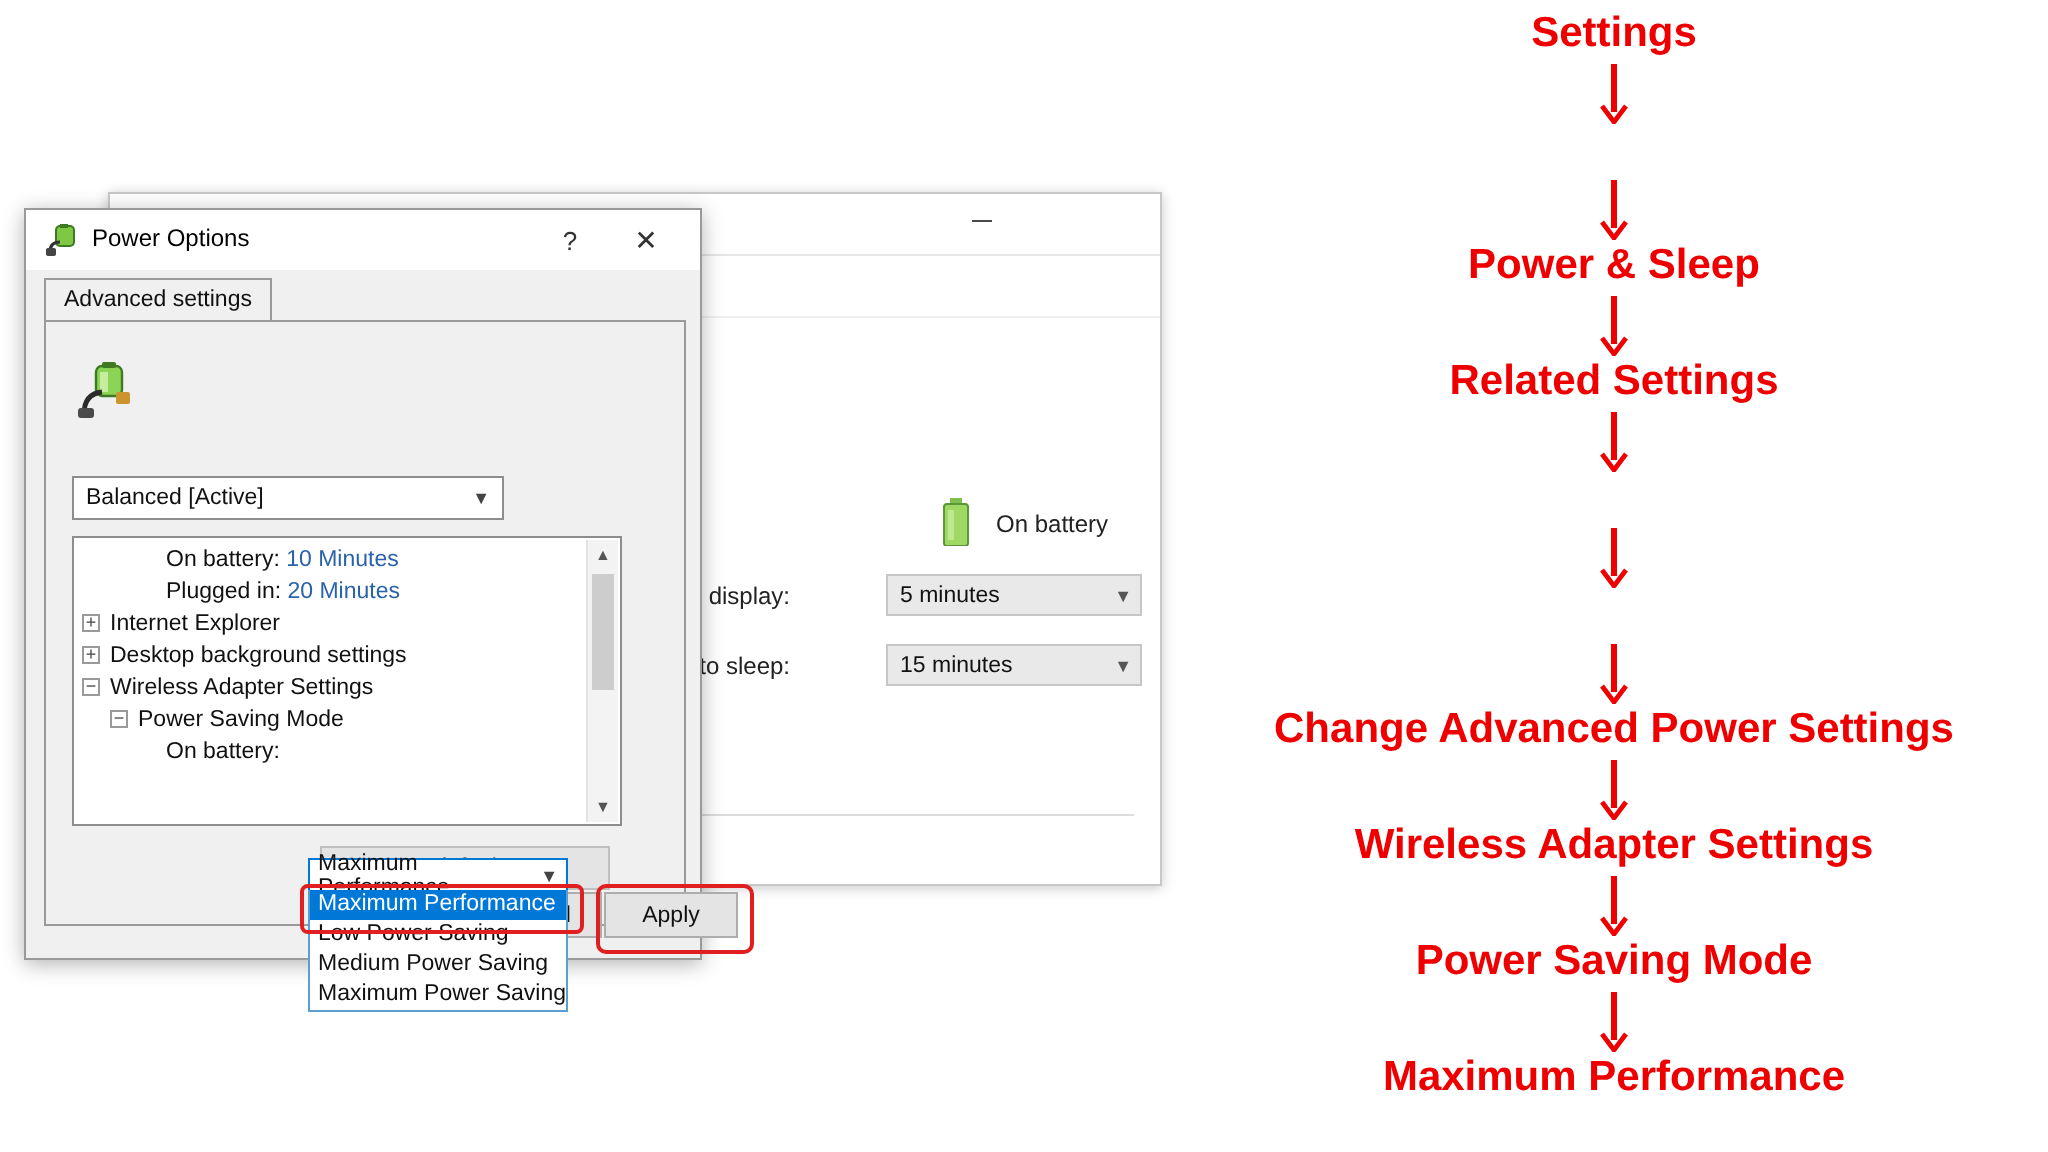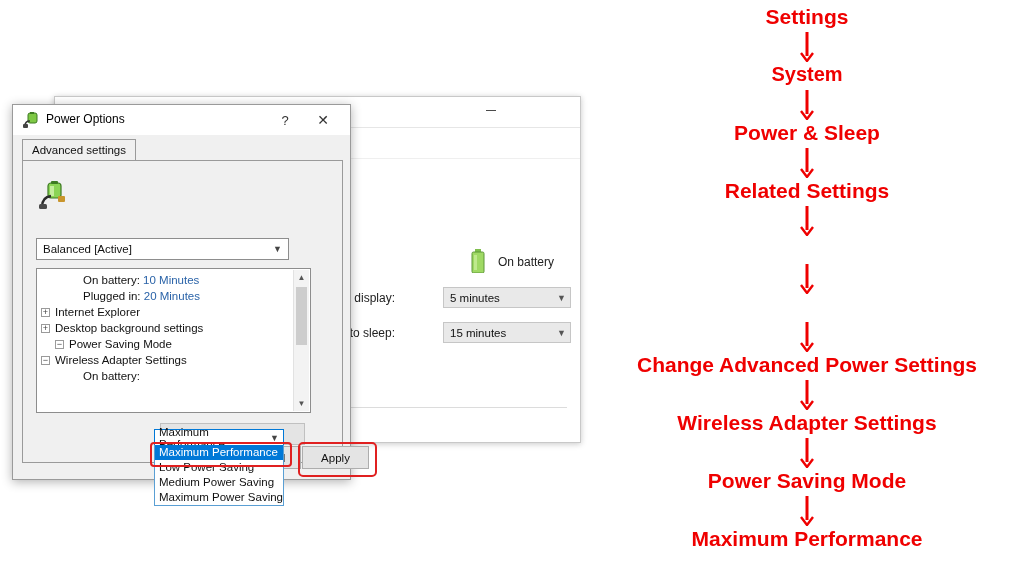--- a/index.html
+++ b/index.html
@@ -117,21 +117,21 @@
   #tabpane{
     position:absolute;left:9px;top:25px;width:321px;height:303px;
     background:#f0f0f0;border:1px solid #9a9a9a;box-sizing:border-box;
   }
   #plan-blurb-icon{position:absolute;left:16px;top:20px;width:30px;height:30px;}
   #plan-blurb{
     position:absolute;left:54px;top:15px;width:250px;
     font-size:11.5px;line-height:15px;color:#111;
   }
   #plan-select{
-    position:absolute;left:13px;top:77px;width:253px;height:22px;
+    position:absolute;left:13px;top:77px;width:216px;height:22px;
     background:#fff;border:1px solid #8d8d8d;
     font-size:11.5px;color:#111;
     display:flex;align-items:center;padding-left:6px;box-sizing:border-box;
   }
   #plan-select .chev{margin-left:auto;margin-right:6px;color:#444;font-size:9px;}
   #tree{
     position:absolute;left:13px;top:107px;width:275px;height:145px;
     background:#fff;border:1px solid #8d8d8d;
     overflow:hidden;box-sizing:border-box;
   }
@@ -299,22 +299,22 @@
         <span>Balanced [Active]</span>
         <span class="chev">▼</span>
       </div>
 
       <div id="tree">
         <div id="tree-nodes" style="padding:3px 0 0 4px;">
             <div class="tnode" style="padding-left: 28px;"><span style="display: inline-block; width: 14px;"></span><span>On battery:</span><span class="tval"> 10 Minutes</span></div>
             <div class="tnode" style="padding-left: 28px;"><span style="display: inline-block; width: 14px;"></span><span>Plugged in:</span><span class="tval"> 20 Minutes</span></div>
             <div class="tnode" style="padding-left: 0px;"><span class="tbox">+</span><span>Internet Explorer</span></div>
             <div class="tnode" style="padding-left: 0px;"><span class="tbox">+</span><span>Desktop background settings</span></div>
+            <div class="tnode" style="padding-left: 0px;"><span class="tbox">−</span><span>Wireless Adapter Settings</span></div>
             <div class="tnode" style="padding-left: 14px;"><span class="tbox">−</span><span>Power Saving Mode</span></div>
-            <div class="tnode" style="padding-left: 0px;"><span class="tbox">−</span><span>Wireless Adapter Settings</span></div>
             <div class="tnode" style="padding-left: 28px;"><span style="display: inline-block; width: 14px;"></span><span>On battery:</span></div>
           </div>
         <div id="tree-scrollbar">
           <div class="sb-arrow" id="sb-up">▲</div>
           <div id="sb-thumb"></div>
           <div class="sb-arrow" id="sb-down">▼</div>
         </div>
       </div>
 
       <div id="restore-btn">n defaults</div>
@@ -343,21 +343,20 @@
 </div>
 
 <div id="flow">
     <div class="fstep" style="top: 5px; font-size: 21px; color: rgb(239, 0, 0);">Settings</div>
     <div class="farrow" style="top: 32px;">
       <svg width="18" height="30" viewBox="0 0 18 30">
         <line x1="9" y1="0" x2="9" y2="24" stroke="#ef0000" stroke-width="3"></line>
         <path d="M3 21 L9 29 L15 21" fill="none" stroke="#ef0000" stroke-width="2.4"></path>
       </svg>
     </div>
-    <div class="fstep" style="top: 63px; font-size: 20px; color: rgb(239, 0, 0);">System</div>
     <div class="farrow" style="top: 90px;">
       <svg width="18" height="30" viewBox="0 0 18 30">
         <line x1="9" y1="0" x2="9" y2="24" stroke="#ef0000" stroke-width="3"></line>
         <path d="M3 21 L9 29 L15 21" fill="none" stroke="#ef0000" stroke-width="2.4"></path>
       </svg>
     </div>
     <div class="fstep" style="top: 121px; font-size: 21px; color: rgb(239, 0, 0);">Power &amp; Sleep</div>
     <div class="farrow" style="top: 148px;">
       <svg width="18" height="30" viewBox="0 0 18 30">
         <line x1="9" y1="0" x2="9" y2="24" stroke="#ef0000" stroke-width="3"></line>

